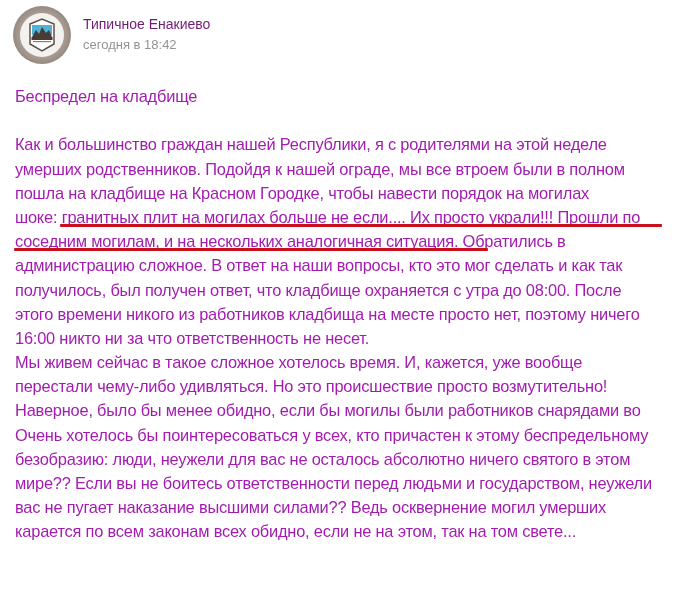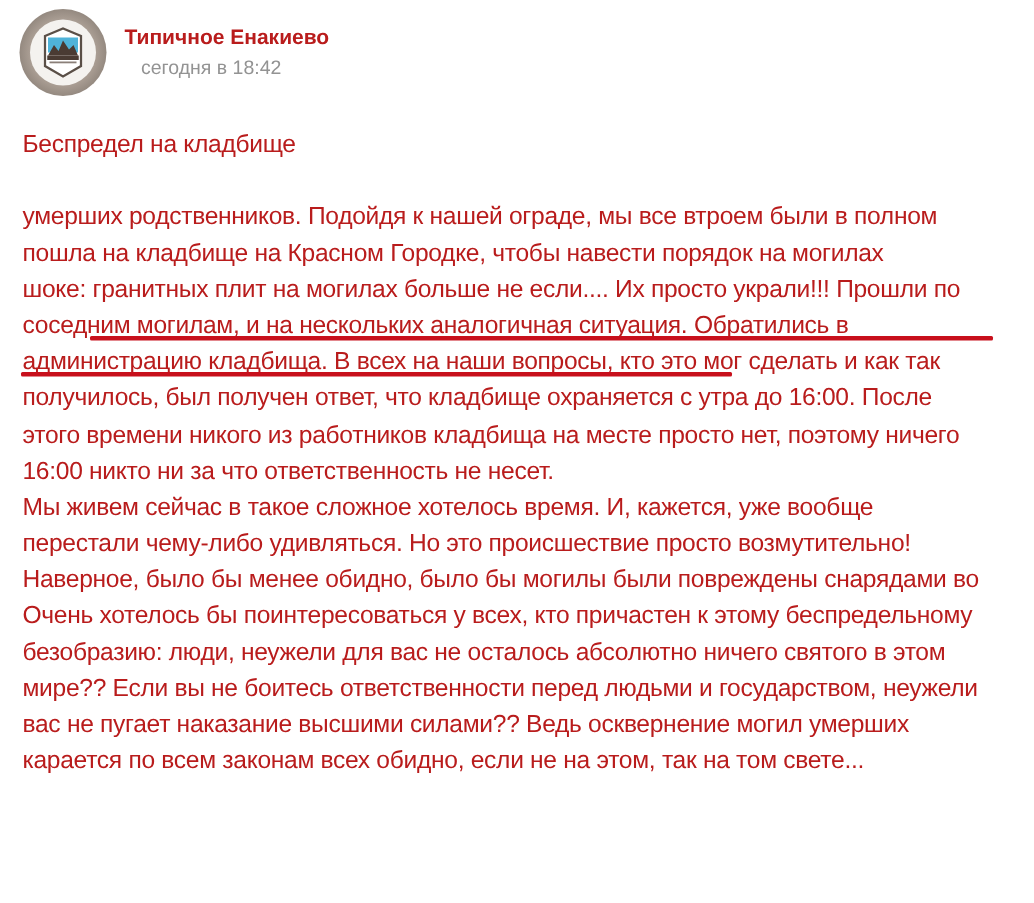--- a/index.html
+++ b/index.html
@@ -1,23 +1,23 @@
 <!DOCTYPE html>
 <html><head>
   <meta charset="utf-8">
   <style>
     html, body { margin: 0; padding: 0; background: #ffffff; }
     body { width: 689px; height: 602px; overflow: hidden; position: relative; font-family: "Liberation Sans", "DejaVu Sans", sans-serif; }
     .post { position: absolute; left: 0; top: 0; width: 689px; height: 602px; }
     .header { position: absolute; left: 13px; top: 6px; height: 60px; width: 660px; }
     .avatar { position: absolute; left: 0; top: 0; width: 58px; height: 58px; border-radius: 50%; overflow: hidden; background: radial-gradient(circle at 50% 50%, #d8d2cc 0%, #a89c92 55%, #6f665e 100%); }
     .avatar svg { position: absolute; left: 0; top: 0; }
-    .author { position: absolute; left: 70px; top: 10px; font-size: 14px; font-weight: bold; color: #b91c1c; cursor: pointer; }
-    .time { position: absolute; left: 70px; top: 31px; font-size: 13px; color: #939393; cursor: pointer; margin-left: 11px; }
-    .body { position: absolute; left: 15px; top: 84px; width: 670px; font-size: 16.4px; line-height: 24.2px; color: #b91c1c; letter-spacing: -0.2px; }
+    .author { position: absolute; left: 70px; top: 10px; font-size: 14px; font-weight: normal; color: #701a75; cursor: pointer; }
+    .time { position: absolute; left: 70px; top: 31px; font-size: 13px; color: #939393; cursor: pointer; }
+    .body { position: absolute; left: 15px; top: 84px; width: 670px; font-size: 16.4px; line-height: 24.2px; color: #a21caf; letter-spacing: -0.2px; }
     .line { white-space: nowrap; height: 24.2px; }
     .blank { height: 24.2px; }
     .underline { position: absolute; height: 3px; background: #c8101c; border-radius: 1px; }
   </style>
 </head>
 <body>
 
 <div class="post">
   <div class="header">
     <div class="avatar">
@@ -30,31 +30,32 @@
         <rect x="20" y="35" width="18" height="1.2" fill="#8a7f78"></rect>
       </svg>
     </div>
     <div class="author">Типичное Енакиево</div>
     <div class="time">сегодня в 18:42</div>
   </div>
 
   <div class="body">
     <div class="line">Беспредел на кладбище</div>
     <div class="blank"></div>
+    <div class="line">Как и большинство граждан нашей Республики, я с родителями на этой неделе</div>
     <div class="line">умерших родственников. Подойдя к нашей ограде, мы все втроем были в полном</div>
     <div class="line">пошла на кладбище на Красном Городке, чтобы навести порядок на могилах</div>
     <div class="line">шоке: гранитных плит на могилах больше не если.... Их просто украли!!! Прошли по</div>
     <div class="line">соседним могилам, и на нескольких аналогичная ситуация. Обратились в</div>
-    <div class="line">администрацию кладбища. В всех на наши вопросы, кто это мог сделать и как так</div>
-    <div class="line">получилось, был получен ответ, что кладбище охраняется с утра до 16:00. После</div>
+    <div class="line">администрацию сложное. В ответ на наши вопросы, кто это мог сделать и как так</div>
+    <div class="line">получилось, был получен ответ, что кладбище охраняется с утра до 08:00. После</div>
     <div class="line">этого времени никого из работников кладбища на месте просто нет, поэтому ничего</div>
     <div class="line">16:00 никто ни за что ответственность не несет.</div>
     <div class="line">Мы живем сейчас в такое сложное хотелось время. И, кажется, уже вообще</div>
     <div class="line">перестали чему-либо удивляться. Но это происшествие просто возмутительно!</div>
-    <div class="line">Наверное, было бы менее обидно, было бы могилы были повреждены снарядами во</div>
+    <div class="line">Наверное, было бы менее обидно, если бы могилы были работников снарядами во</div>
     <div class="line">Очень хотелось бы поинтересоваться у всех, кто причастен к этому беспредельному</div>
     <div class="line">безобразию: люди, неужели для вас не осталось абсолютно ничего святого в этом</div>
     <div class="line">мире?? Если вы не боитесь ответственности перед людьми и государством, неужели</div>
     <div class="line">вас не пугает наказание высшими силами?? Ведь осквернение могил умерших</div>
     <div class="line">карается по всем законам всех обидно, если не на этом, так на том свете...</div>
   </div>
 
   <div class="underline" style="left:60px; top:224px; width:602px;"></div>
   <div class="underline" style="left:14px; top:248px; width:474px;"></div>
 </div>

